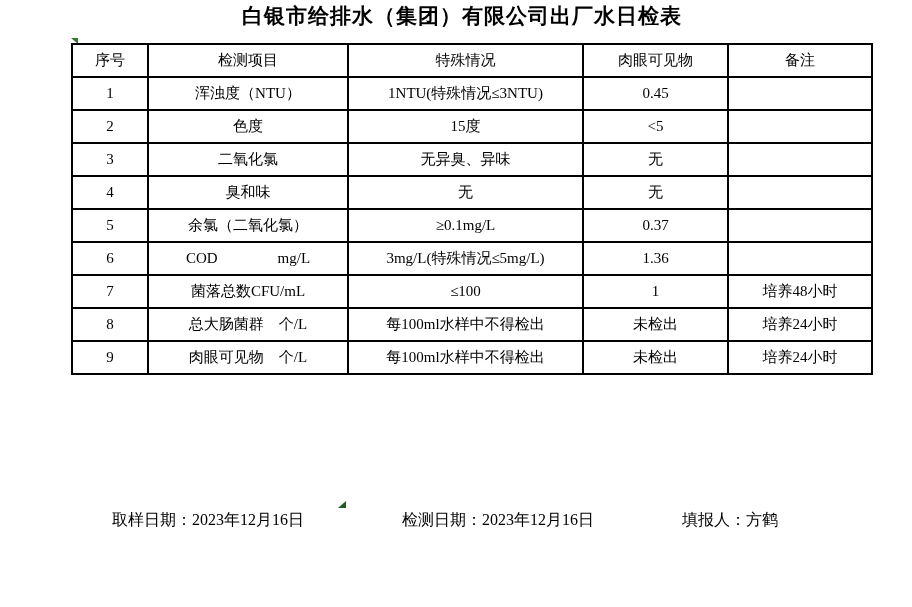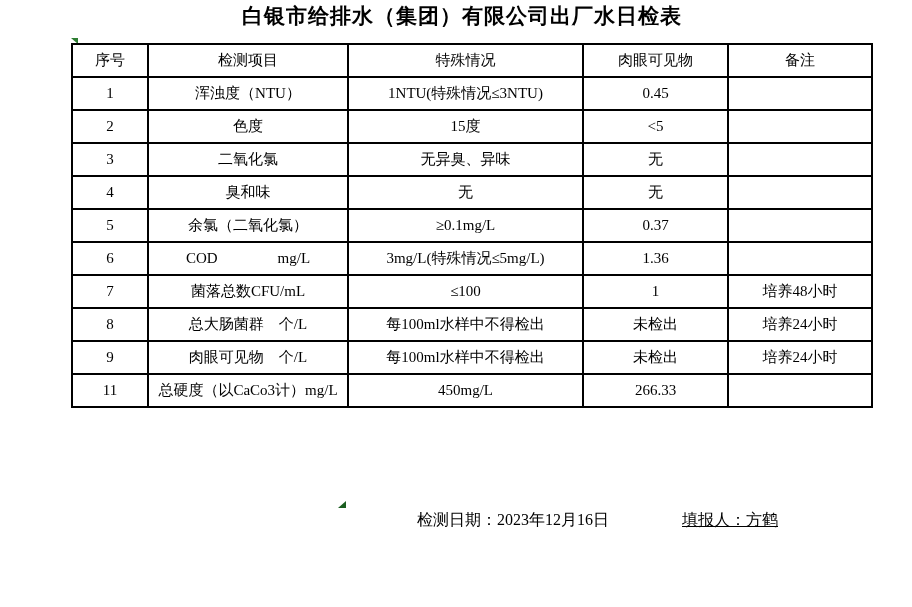--- a/index.html
+++ b/index.html
@@ -37,22 +37,22 @@
     vertical-align: middle;
     font-size: 15px;
     font-weight: normal;
     padding: 0 2px;
     white-space: pre-wrap;
     overflow: hidden;
   }
 
   .footer-item { position: absolute; font-size: 16px; white-space: nowrap; }
   .footer-sampling { left: 112px; top: 510px; }
-  .footer-testdate { left: 417px; top: 510px; }
-  .footer-reporter { left: 682px; top: 510px; text-decoration: underline; }
+  .footer-testdate { left: 402px; top: 510px; }
+  .footer-reporter { left: 682px; top: 510px; }
 
   .tri-top-left {
     position: absolute; left: 71px; top: 38px;
     width: 7px; height: 6px;
     background: #2e7d32;
     clip-path: polygon(0 0, 100% 0, 100% 100%);
   }
   .tri-bottom {
     position: absolute; left: 338px; top: 501px;
     width: 8px; height: 7px;
@@ -143,28 +143,22 @@
         <td>未检出</td>
         <td>培养24小时</td>
       </tr>
       <tr>
         <td>9</td>
         <td>肉眼可见物　个/L</td>
         <td>每100ml水样中不得检出</td>
         <td>未检出</td>
         <td>培养24小时</td>
       </tr>
-      <tr>
-        <td>11</td>
-        <td>总硬度（以CaCo3计）mg/L</td>
-        <td>450mg/L</td>
-        <td>266.33</td>
-        <td></td>
-      </tr>
     </tbody>
   </table>
 
   <div class="tri-bottom"></div>
 
+  <div class="footer-item footer-sampling">取样日期：2023年12月16日</div>
   <div class="footer-item footer-testdate">检测日期：2023年12月16日</div>
   <div class="footer-item footer-reporter">填报人：方鹤</div>
 
 </div>
 
 </body></html>

